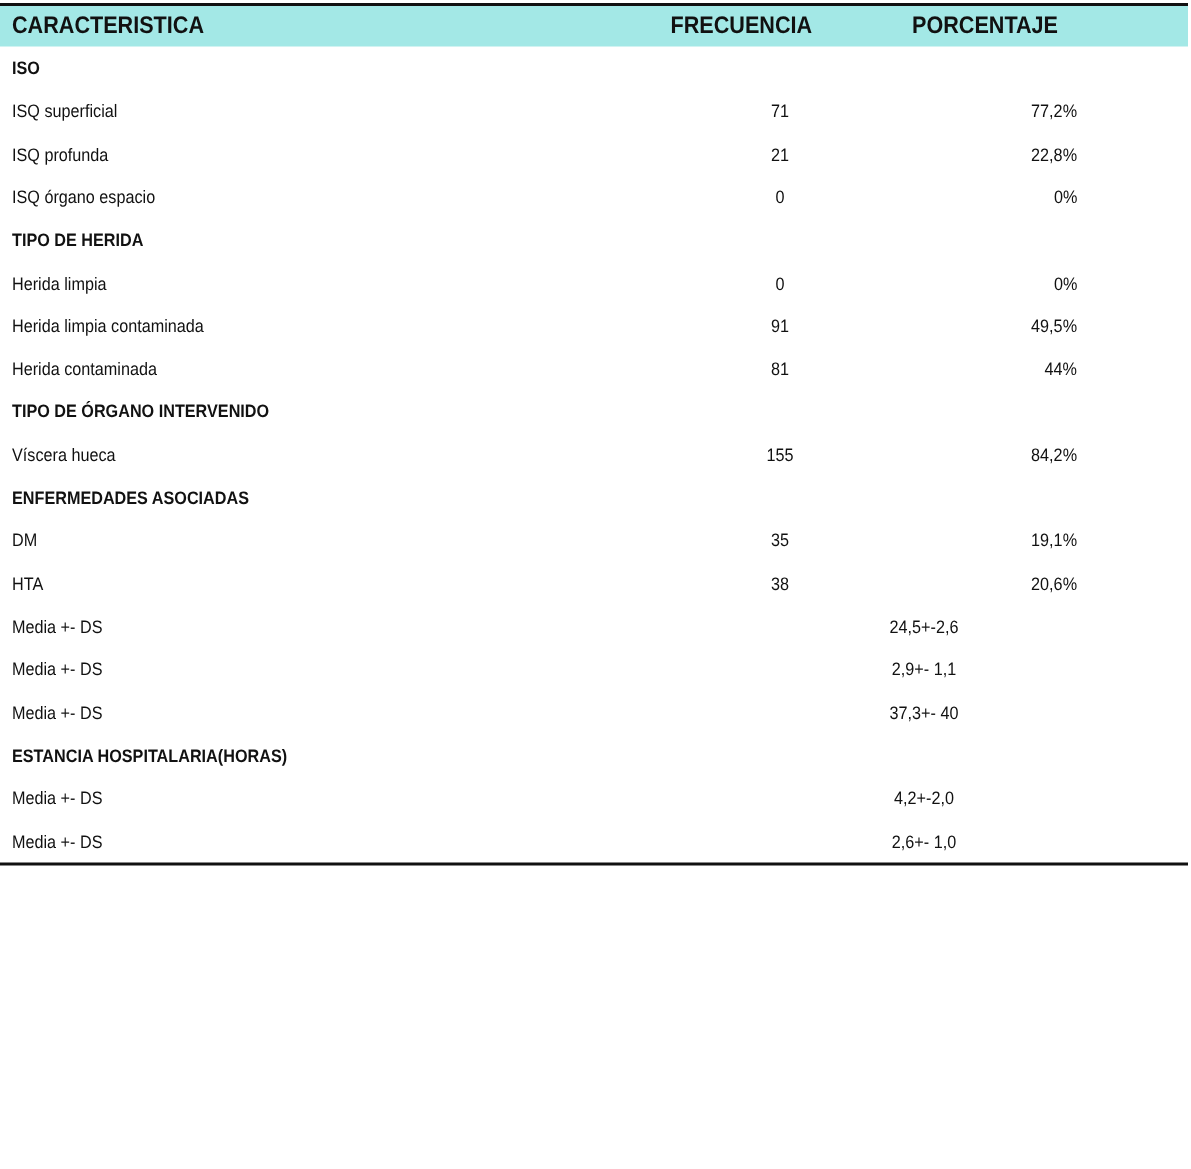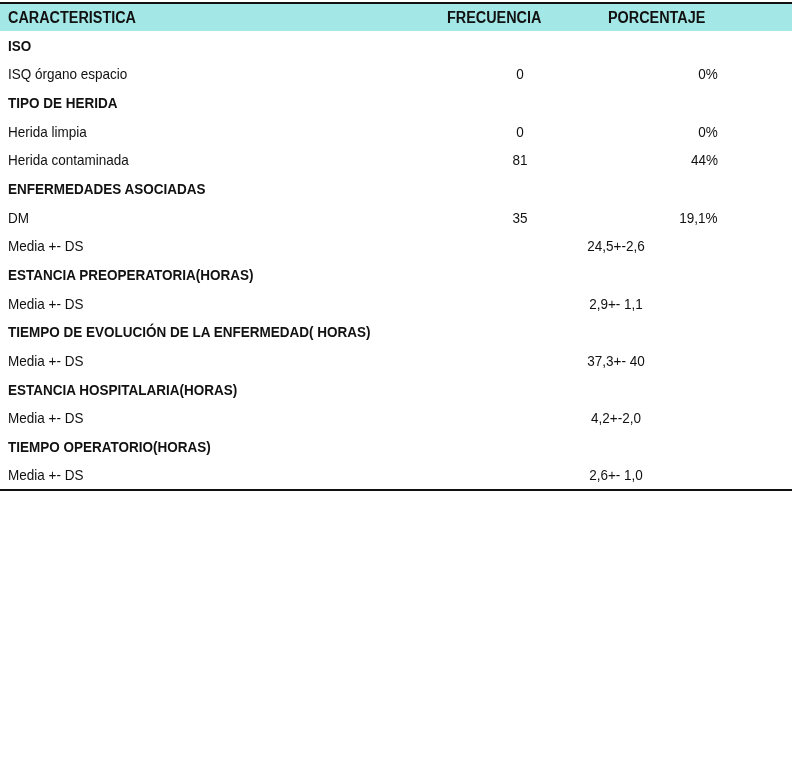--- a/index.html
+++ b/index.html
@@ -25,21 +25,21 @@
   }
   .header-bg {
     position: absolute;
     left: 0; top: 0;
     width: 792px; height: 27px;
   }
   .row {
     display: flex;
     height: 28.65px;
     align-items: center;
-    font-size: 15px;
+    font-size: 12px;
     position: relative;
   }
   .cell {
     white-space: nowrap;
     display: inline-block;
   }
   .c-label {
     position: absolute;
     left: 8px;
     transform: scaleX(0.9);
@@ -98,71 +98,90 @@
       <span style="left:8px">CARACTERISTICA</span>
       <span style="left:447px">FRECUENCIA</span>
       <span style="left:608px">PORCENTAJE</span>
     </div>
   </div>
   <div id="tbody">
       <div class="row section">
         <span class="cell c-label">ISO</span>
       </div>
       <div class="row">
+        <span class="cell c-label">ISQ superficial</span>
+        <span class="cell c-freq">71</span>
+        <span class="cell c-pct">77,2%</span>
+      </div>
+      <div class="row">
+        <span class="cell c-label">ISQ profunda</span>
+        <span class="cell c-freq">21</span>
+        <span class="cell c-pct">22,8%</span>
+      </div>
+      <div class="row">
         <span class="cell c-label">ISQ órgano espacio</span>
         <span class="cell c-freq">0</span>
         <span class="cell c-pct">0%</span>
       </div>
       <div class="row section">
         <span class="cell c-label">TIPO DE HERIDA</span>
       </div>
       <div class="row">
         <span class="cell c-label">Herida limpia</span>
         <span class="cell c-freq">0</span>
         <span class="cell c-pct">0%</span>
       </div>
       <div class="row">
+        <span class="cell c-label">Herida limpia contaminada</span>
+        <span class="cell c-freq">91</span>
+        <span class="cell c-pct">49,5%</span>
+      </div>
+      <div class="row">
         <span class="cell c-label">Herida contaminada</span>
         <span class="cell c-freq">81</span>
         <span class="cell c-pct">44%</span>
+      </div>
+      <div class="row section">
+        <span class="cell c-label">TIPO DE ÓRGANO INTERVENIDO</span>
+      </div>
+      <div class="row">
+        <span class="cell c-label">Víscera hueca</span>
+        <span class="cell c-freq">155</span>
+        <span class="cell c-pct">84,2%</span>
       </div>
       <div class="row section">
         <span class="cell c-label">ENFERMEDADES ASOCIADAS</span>
       </div>
       <div class="row">
         <span class="cell c-label">DM</span>
         <span class="cell c-freq">35</span>
         <span class="cell c-pct">19,1%</span>
       </div>
       <div class="row">
+        <span class="cell c-label">HTA</span>
+        <span class="cell c-freq">38</span>
+        <span class="cell c-pct">20,6%</span>
+      </div>
+      <div class="row">
         <span class="cell c-label">Media +- DS</span>
         <span class="cell c-mean">24,5+-2,6</span>
-      </div>
-      <div class="row section">
-        <span class="cell c-label">ESTANCIA PREOPERATORIA(HORAS)</span>
       </div>
       <div class="row">
         <span class="cell c-label">Media +- DS</span>
         <span class="cell c-mean">2,9+- 1,1</span>
-      </div>
-      <div class="row section">
-        <span class="cell c-label">TIEMPO DE EVOLUCIÓN DE LA ENFERMEDAD( HORAS)</span>
       </div>
       <div class="row">
         <span class="cell c-label">Media +- DS</span>
         <span class="cell c-mean">37,3+- 40</span>
       </div>
       <div class="row section">
         <span class="cell c-label">ESTANCIA HOSPITALARIA(HORAS)</span>
       </div>
       <div class="row">
         <span class="cell c-label">Media +- DS</span>
         <span class="cell c-mean">4,2+-2,0</span>
       </div>
-      <div class="row section">
-        <span class="cell c-label">TIEMPO OPERATORIO(HORAS)</span>
-      </div>
       <div class="row">
         <span class="cell c-label">Media +- DS</span>
         <span class="cell c-mean">2,6+- 1,0</span>
       </div>
     </div>
 </div>
 
 </body></html>

